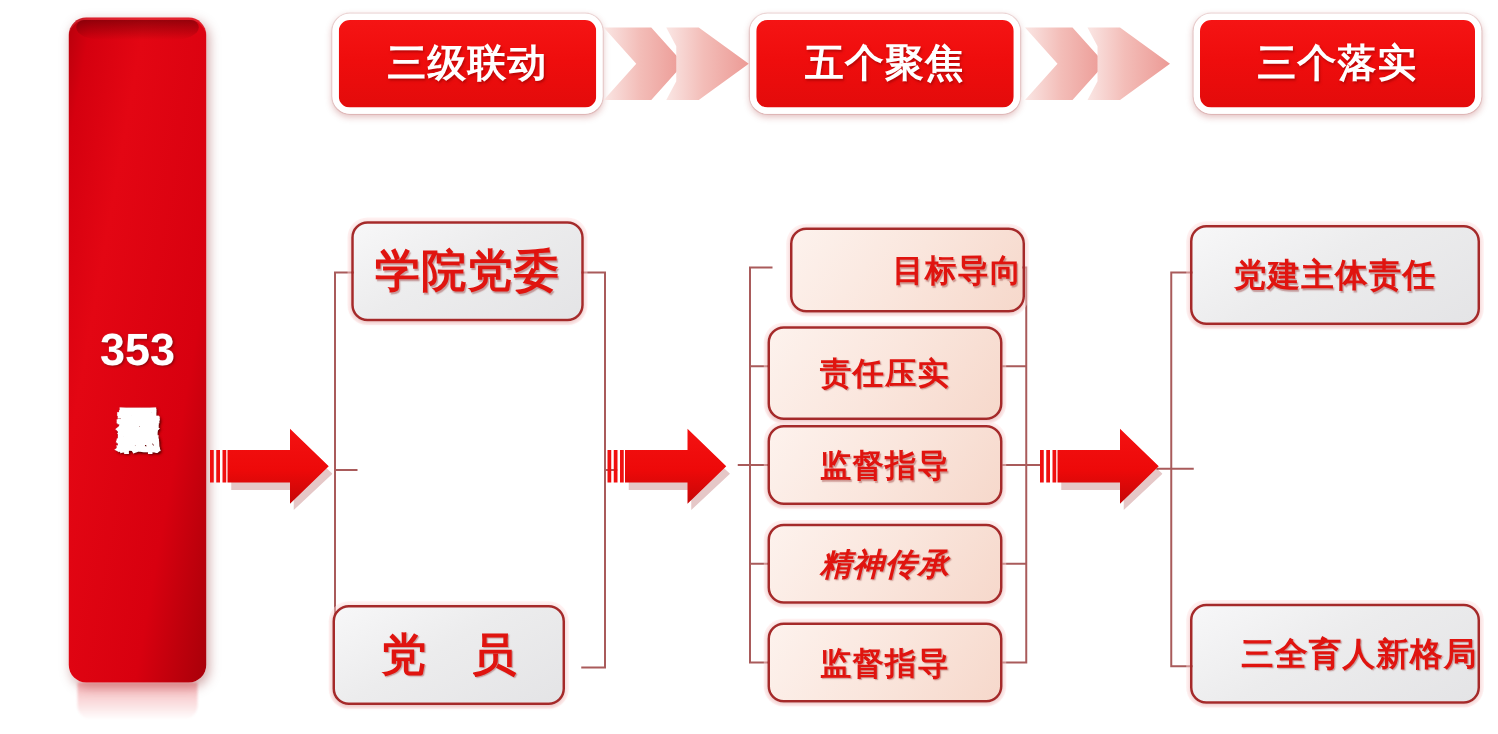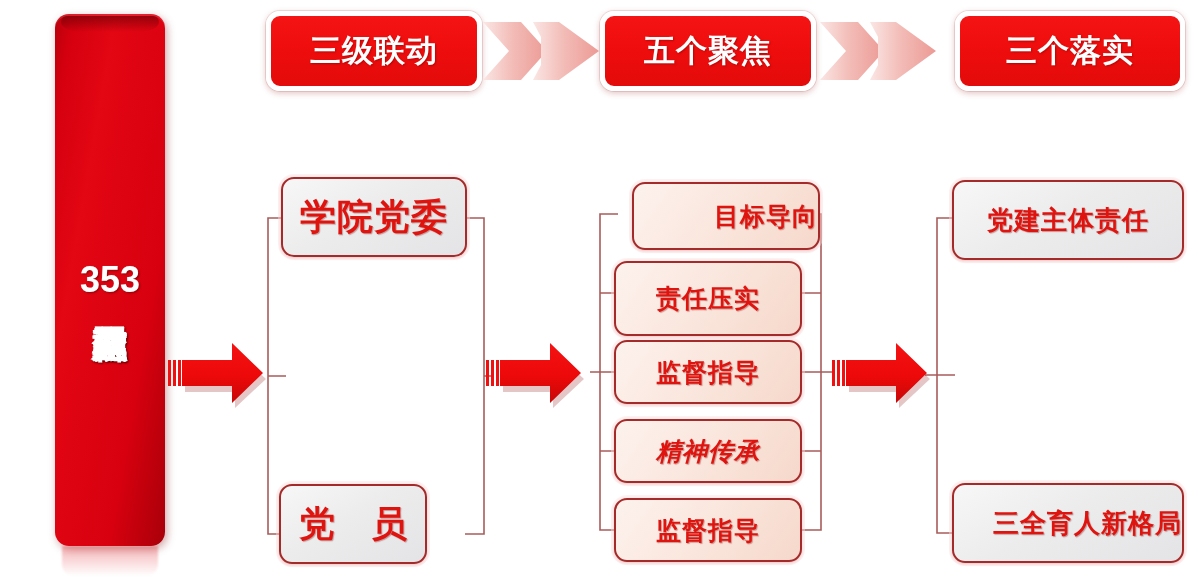--- a/index.html
+++ b/index.html
@@ -108,21 +108,21 @@
   .gray-box{
     background:linear-gradient(150deg,#f7f7f8 0%,#ececed 45%,#e4e4e6 100%);
   }
   .peach-box{
     background:linear-gradient(125deg,#fdf2ed 0%,#fae6dd 50%,#f6d8cb 100%);
   }
 
   
   #c1b0{ left:281px; top:177px; width:186px; height:80px; }
   #c1b1{ left:281px; top:334px; width:186px; height:80px; }
-  #c1b2{ left:279px; top:484px; width:148px; height:80px;text-align:right; }
+  #c1b2{ left:266px; top:484px; width:186px; height:80px;text-align:right; }
   .c1 span{ font-size:36px; letter-spacing:1px; }
   .c1 span.spaced{ letter-spacing:10px; text-indent:10px; }
 
   
   #c2b0{ left:632px; top:182px; width:188px; height:68px;justify-content:flex-end; }
   #c2b1{ left:614px; top:261px; width:188px; height:75px; }
   #c2b2{ left:614px; top:340px; width:188px; height:64px; }
   #c2b3{ left:614px; top:419px; width:188px; height:64px;font-style:italic; }
   #c2b4{ left:614px; top:498px; width:188px; height:64px; }
   .c2 span{ font-size:25px; letter-spacing:1px; }

